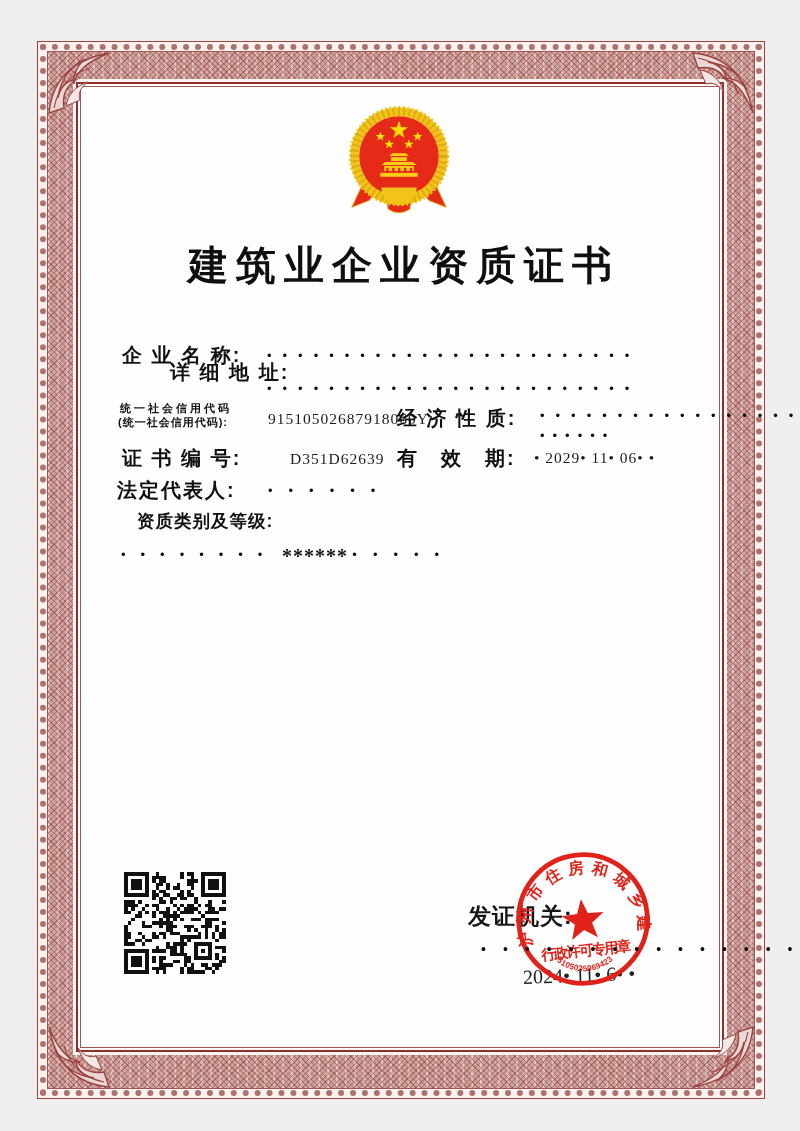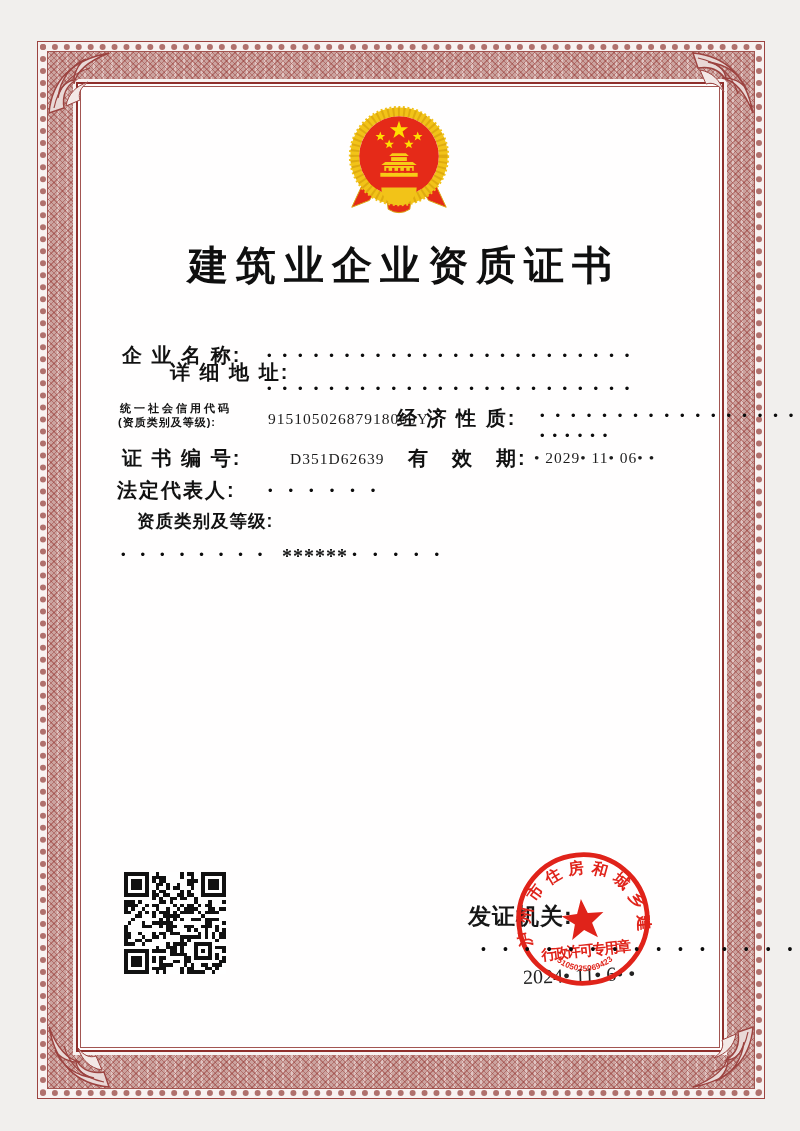--- a/index.html
+++ b/index.html
@@ -127,29 +127,29 @@
 
     <div class="abs title">建筑业企业资质证书</div>
 
     <span class="abs lbl" style="left:122px; top:342px;">企 业 名 称:</span>
     <span class="abs dots ls15" style="left:267px; top:348px;">••••••••••••••••••••••••</span>
 
     <span class="abs lbl" style="left:122px; top:359px;margin-left:48px;">详 细 地 址:</span>
     <span class="abs dots ls15" style="left:267px; top:381px;">••••••••••••••••••••••••</span>
 
     <span class="abs lbl-sm" style="left:120px; top:402px;">统一社会信用代码</span>
-    <span class="abs lbl-sm" style="left:118px; top:416px; letter-spacing:1px;">(资质类别及等级):</span>
+    <span class="abs lbl-sm" style="left:118px; top:416px; letter-spacing:1px;">(统一社会信用代码):</span>
     <span class="abs val" style="left:268px; top:410px;">91510502687918060Y</span>
     <span class="abs lbl" style="left:397px; top:405px;">经 济 性 质:</span>
     <span class="abs dots ls15 overline" style="left:540px; top:408px;">•••••••••••••••••</span>
     <span class="abs dots ls12" style="left:540px; top:428px;">••••••</span>
 
     <span class="abs lbl" style="left:122px; top:445px;">证 书 编 号:</span>
     <span class="abs val" style="left:266px; top:450px;margin-left:24px;">D351D62639</span>
-    <span class="abs lbl" style="left:397px; top:445px;margin-left:11px;">有　效　期:</span>
+    <span class="abs lbl" style="left:397px; top:445px;">有　效　期:</span>
     <span class="abs val" style="left:534px; top:449px;">• 2029• 11• 06• •</span>
 
     <span class="abs lbl" style="left:117px; top:477px;">法定代表人:</span>
     <span class="abs dots ls21" style="left:268px; top:483px;">••••••</span>
 
     <span class="abs lbl" style="left:137px; top:509px; font-size:17.5px; letter-spacing:1px;">资质类别及等级:</span>
     <span class="abs" style="left:121px; top:541px;">
       <span class="dots ls20">••••••••</span>
       <span class="stars">******</span>
       <span class="dots ls21">•••••</span>

